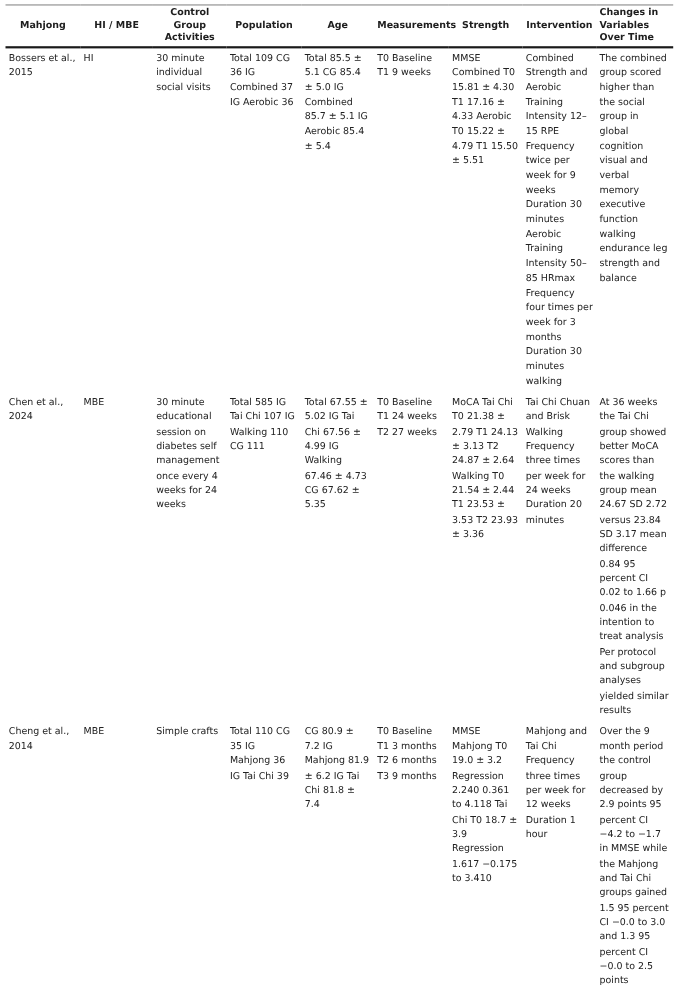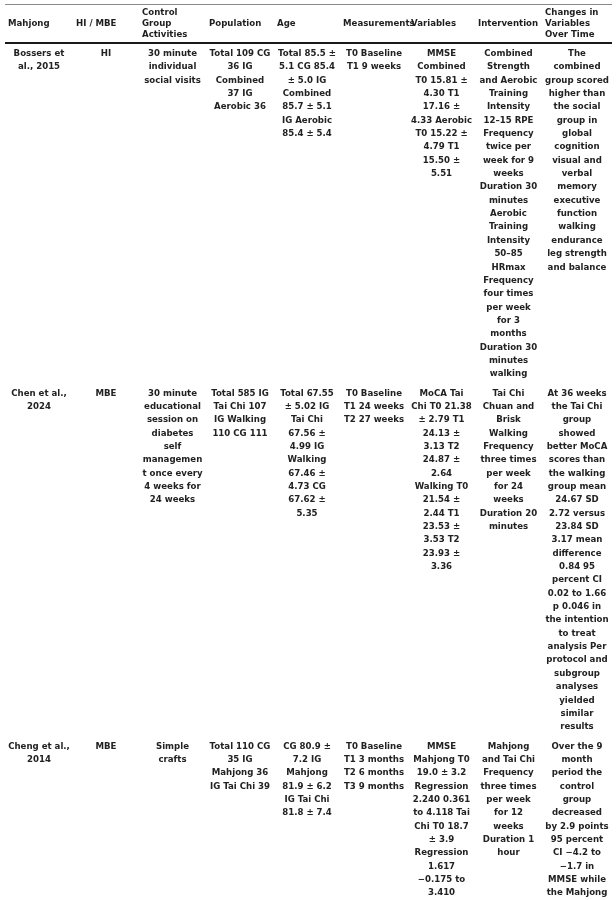--- a/index.html
+++ b/index.html
@@ -26,38 +26,37 @@
       width: 607px;
       font-size: 8.6px;
       line-height: 13.35px;
     }
     thead tr {
       border-top: 1px solid #8a8a8a;
     }
     thead th {
       border-bottom: 2px solid #1a1a1a;
       font-weight: bold;
-      text-align: left;
+      text-align: center;
       vertical-align: middle;
       padding: 2px 3px 2px 3px;
       height: 27px;
       line-height: 11px;
       color: #1e1e1e;
       white-space: normal;
     }
     thead th.center {
       text-align: left;
     }
     tbody td {
       vertical-align: top;
       padding: 3px 3px 3px 3px;
-      text-align: center;
+      text-align: left;
       word-wrap: break-word;
       overflow-wrap: break-word;
-      font-weight: bold;
     }
     tbody tr.last td {
       border-bottom: 1px solid #8a8a8a;
     }
     tbody tr.r1 td { height: 302px; }
     tbody tr.r2 td { height: 288px; }
     tbody tr.r3 td { height: 247px; }
     col.c-author { width: 68px; }
     col.c-himbe { width: 66px; }
     col.c-control { width: 67px; }
@@ -86,21 +85,21 @@
       <col class="c-chg">
     </colgroup>
     <thead>
       <tr>
         <th>Mahjong</th>
         <th>HI / MBE</th>
         <th>Control Group Activities</th>
         <th>Population</th>
         <th>Age</th>
         <th class="nowrap-head">Measurements</th>
-        <th>Variables</th>
+        <th>Strength</th>
         <th>Intervention</th>
         <th class="center">Changes in Variables Over Time</th>
       </tr>
     </thead>
     <tbody>
       <tr class="r1">
         <td>Bossers et al., 2015</td>
         <td>HI</td>
         <td>30 minute individual social visits</td>
         <td>Total 109 CG 36 IG Combined 37 IG Aerobic 36</td>

